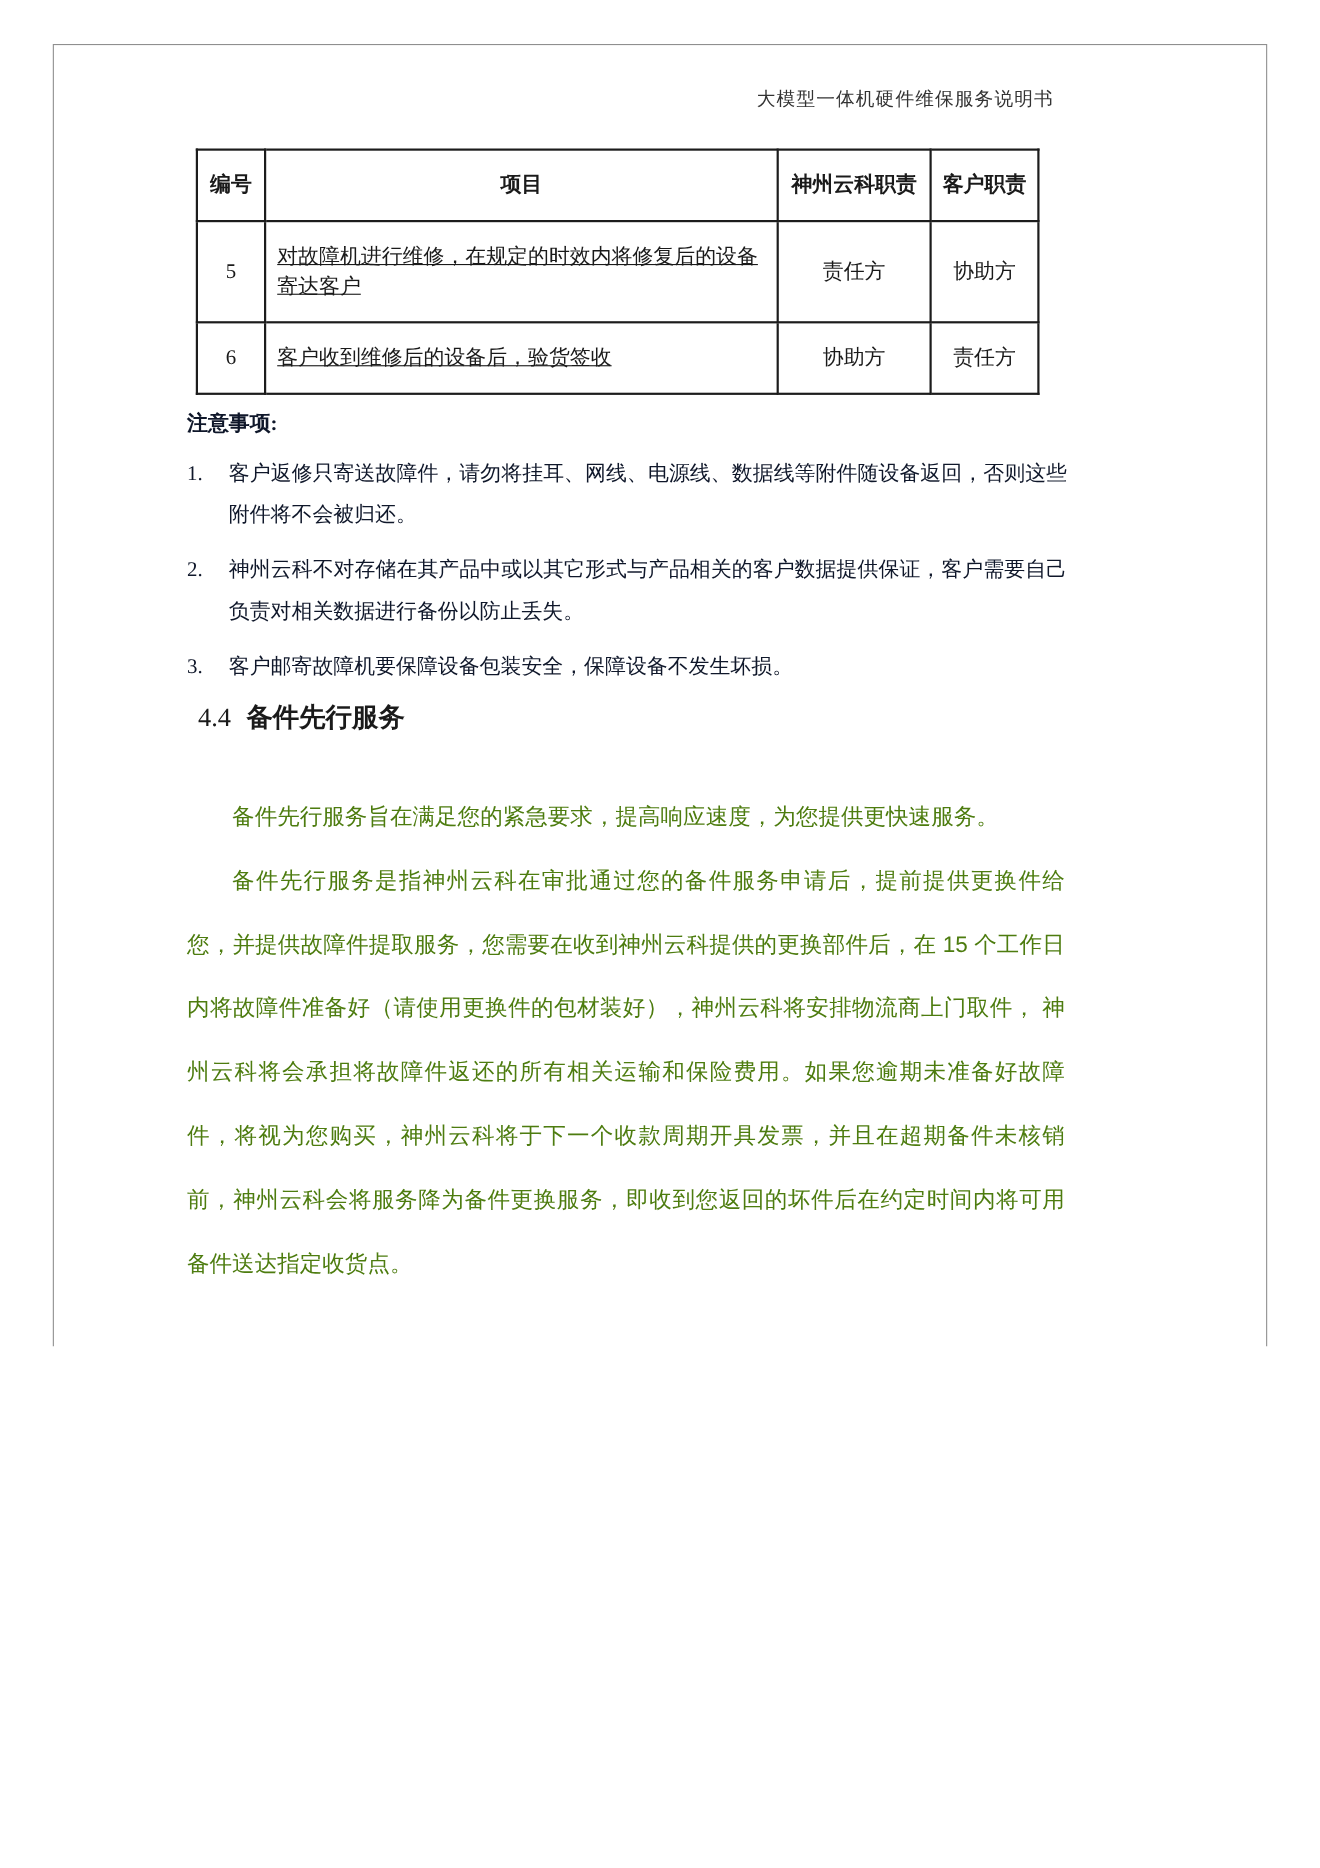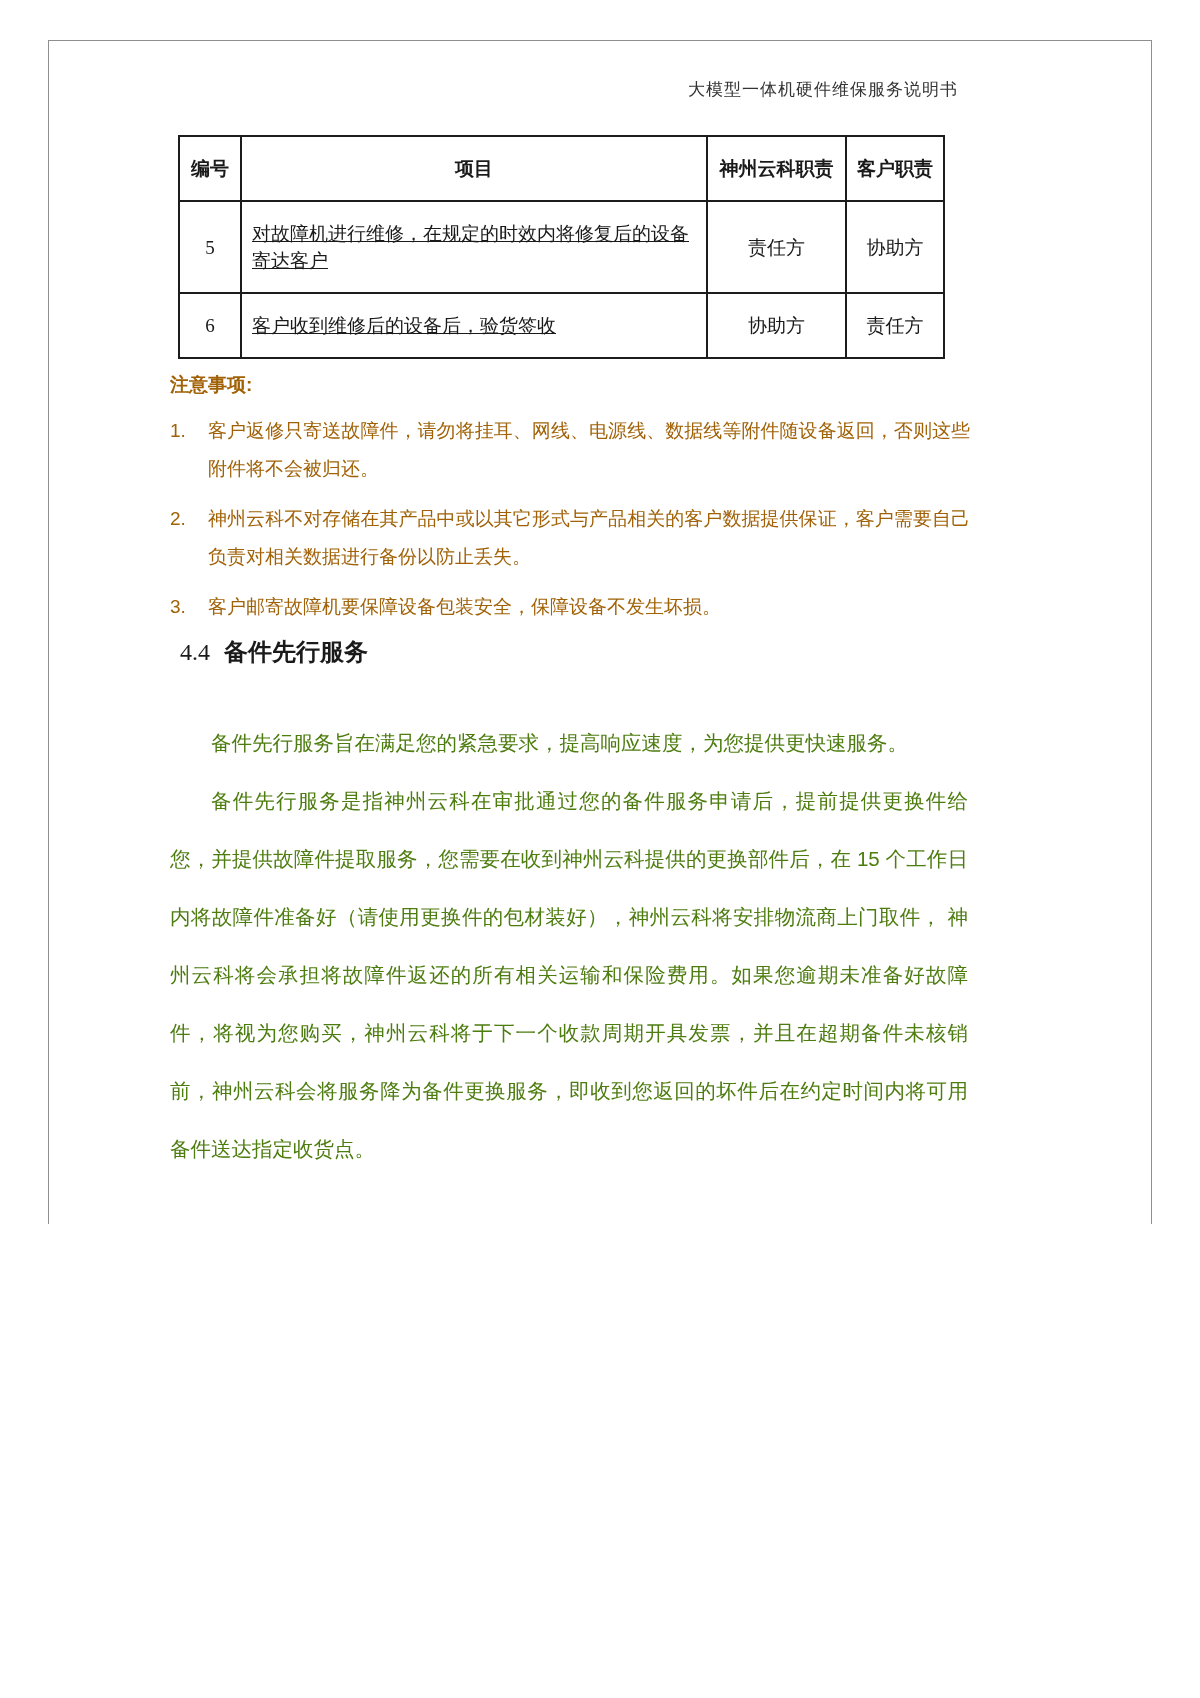--- a/index.html
+++ b/index.html
@@ -52,23 +52,23 @@
   }
   td.c { text-align: center; }
   td.item { text-align: left; padding-left: 14px; text-decoration: underline; }
   tr.r5 td { height: 70px; }
   tr.r6 td { height: 48px; }
 
   .notes {
     position: absolute;
     left: 170px; top: 372px;
     width: 800px;
-    font-family: Liberation Sans, sans-serif;
+    font-family: Liberation Serif, serif;
     font-size: 19px;
-    color: #a16207;
+    color: #0f172a;
   }
   .notes-title {
     font-weight: bold;
     font-size: 19px;
     margin-bottom: 14px;
   }
   .note {
     display: flex;
     margin-bottom: 12px;
     line-height: 38px;

